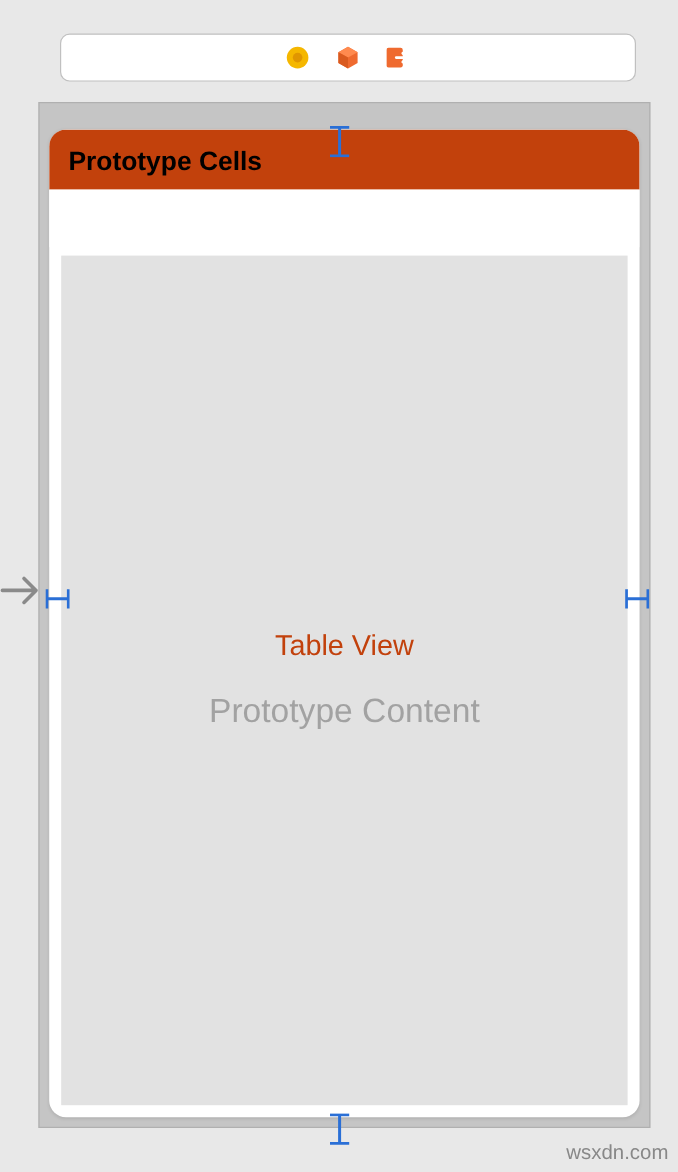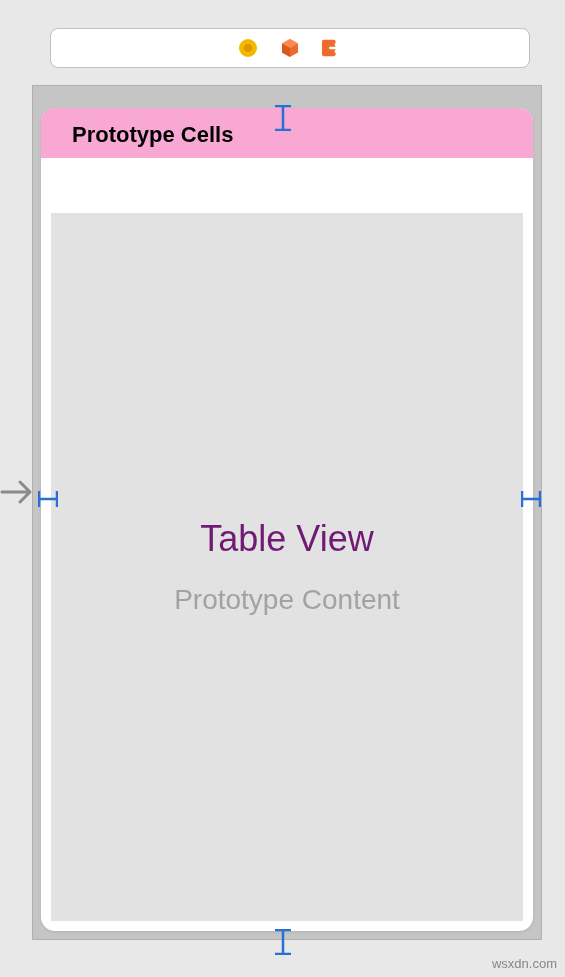--- a/index.html
+++ b/index.html
@@ -87,22 +87,22 @@
       left: 8px;
       right: 8px;
       bottom: 8px;
       background: #ffffff;
       border-radius: 14px;
       overflow: hidden;
       box-shadow: 0 1px 3px rgba(0,0,0,0.1);
     }
     
     .header-section {
-      background: #f9a8d4;
-      padding: 14px 16px 10px 31px;
+      background: #c2410c;
+      padding: 14px 16px 10px 16px;
     }
     .header-title {
       font-size: 22px;
       font-weight: 700;
       color: #000;
     }
     
     .cell-area {
       height: 48px;
       background: #ffffff;
@@ -114,23 +114,23 @@
       left: 10px;
       right: 10px;
       bottom: 10px;
       background: #e2e2e2;
       display: flex;
       flex-direction: column;
       align-items: center;
       justify-content: center;
     }
     .table-title {
-      font-size: 36px;
+      font-size: 24px;
       font-weight: 500;
-      color: #701a75;
+      color: #c2410c;
       margin-bottom: 24px;
     }
     .table-subtitle {
       font-size: 28px;
       font-weight: 400;
       color: #a2a2a2;
     }
     
     
     .handle {
@@ -153,21 +153,21 @@
     }
     .handle-right {
       top: 490px;
       right: 24px;
     }
     
     .watermark {
       position: absolute;
       bottom: 6px;
       right: 8px;
-      font-size: 13px;
+      font-size: 17px;
       color: #888;
     }
   </style>
 </head>
 <body>
 
 <div class="toolbar">
   <div class="toolbar-icon">
     <svg width="20" height="20" viewBox="0 0 20 20">
       <circle cx="10" cy="10" r="9" fill="#f5b700"></circle>

